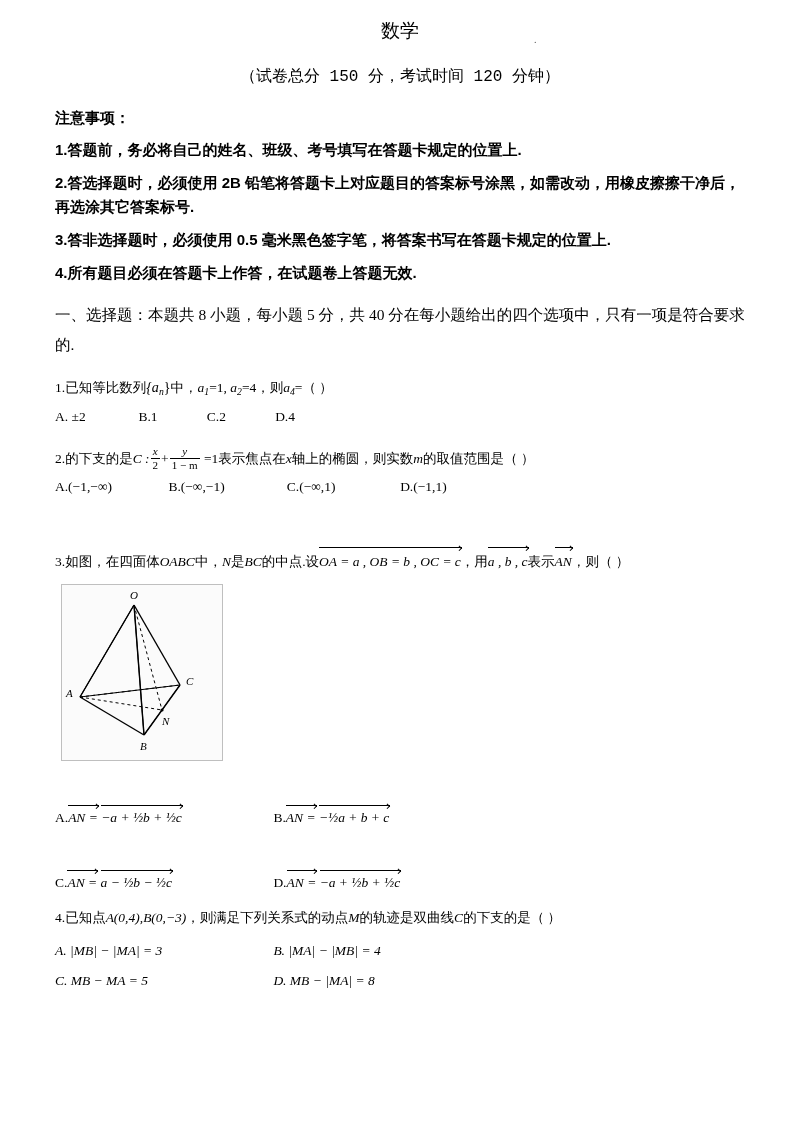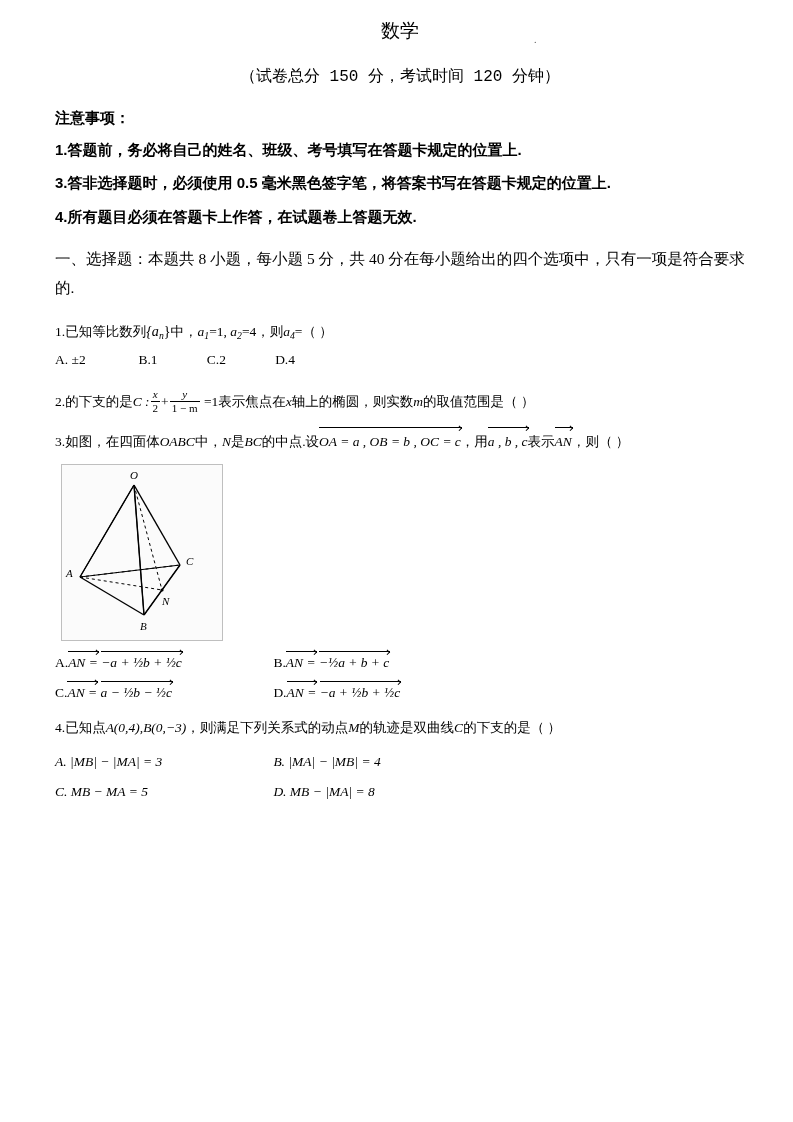--- a/index.html
+++ b/index.html
@@ -77,20 +77,21 @@
     margin-top: 4px;
     line-height: 1.8;
   }
   .opt { display: inline-block; }
   .mi { font-family: "Liberation Serif", serif; font-style: italic; }
   .mn { font-family: "Liberation Serif", serif; font-style: normal; }
   .vec {
     display: inline-block;
     position: relative;
     font-style: italic;
+    margin-top: 35px;
   }
   .vec::before {
     content: "";
     position: absolute;
     left: 0; right: -1px;
     top: -0.30em;
     border-top: 1px solid #000;
   }
   .vec::after {
     content: "";
@@ -138,37 +139,44 @@
 
 <div class="page">
   <span class="topdot">.</span>
   <div class="content">
 
     <div class="doc-subject">数学</div>
     <div class="doc-scoreline">（试卷总分 150 分，考试时间 120 分钟）</div>
 
     <div class="notice-head">注意事项：</div>
     <div class="notice-item">1.答题前，务必将自己的姓名、班级、考号填写在答题卡规定的位置上.</div>
+    <div class="notice-item">2.答选择题时，必须使用 2B 铅笔将答题卡上对应题目的答案标号涂黑，如需改动，用橡皮擦擦干净后，再选涂其它答案标号.</div>
     <div class="notice-item">3.答非选择题时，必须使用 0.5 毫米黑色签字笔，将答案书写在答题卡规定的位置上.</div>
     <div class="notice-item">4.所有题目必须在答题卡上作答，在试题卷上答题无效.</div>
 
     <div class="section-head">一、选择题：本题共 8 小题，每小题 5 分，共 40 分在每小题给出的四个选项中，只有一项是符合要求的.</div>
 
     <div class="q">
       <span>1.</span><span>已知等比数列</span><span class="brace mi">{a</span><span class="sub mi">n</span><span class="brace">}</span><span>中，</span><span class="mi">a</span><span class="sub mi">1</span><span>=1,</span>&nbsp;<span class="mi">a</span><span class="sub mi">2</span><span>=4</span><span>，则</span><span class="mi">a</span><span class="sub mi">4</span><span>=（        ）</span>
     </div>
     <div class="q-opts">
       <span class="opt" style="width:80px">A. ±2</span>
       <span class="opt" style="width:65px">B.1</span>
       <span class="opt" style="width:65px">C.2</span>
       <span class="opt">D.4</span>
     </div>
 
     <div class="q">
       <span>2.</span><span>的下支的是</span><span class="mi">C :</span><span class="frac"><span class="num mi">x</span><span class="den mn">2</span></span><span>+</span><span class="frac"><span class="num mi">y</span><span class="den mn">1 − m</span></span>&nbsp;<span>=1</span><span>表示焦点在</span><span class="mi">x</span><span>轴上的椭圆，则实数</span><span class="mi">m</span><span>的取值范围是（        ）</span>
+    </div>
+    <div class="q-opts">
+      <span class="opt" style="width:110px">A.(−1,−∞)</span>
+      <span class="opt" style="width:115px">B.(−∞,−1)</span>
+      <span class="opt" style="width:110px">C.(−∞,1)</span>
+      <span class="opt">D.(−1,1)</span>
     </div>
 
     <div class="q">
       <span>3.</span><span>如图，在四面体</span><span class="mi">OABC</span><span>中，</span><span class="mi">N</span><span>是</span><span class="mi">BC</span><span>的中点.设</span><span class="vec">OA = a , OB = b , OC = c</span><span>，用</span><span class="vec">a , b , c</span><span>表示</span><span class="vec">AN</span><span>，则（        ）</span>
     </div>
 
     <div class="fig">
       <svg width="158" height="173" viewBox="0 0 158 173">
         <polygon points="72,20 18,112 118,100 82,150" fill="none" stroke="#000" stroke-width="1"></polygon>
         <line x1="72" y1="20" x2="18" y2="112" stroke="#000" stroke-width="1.4"></line>

